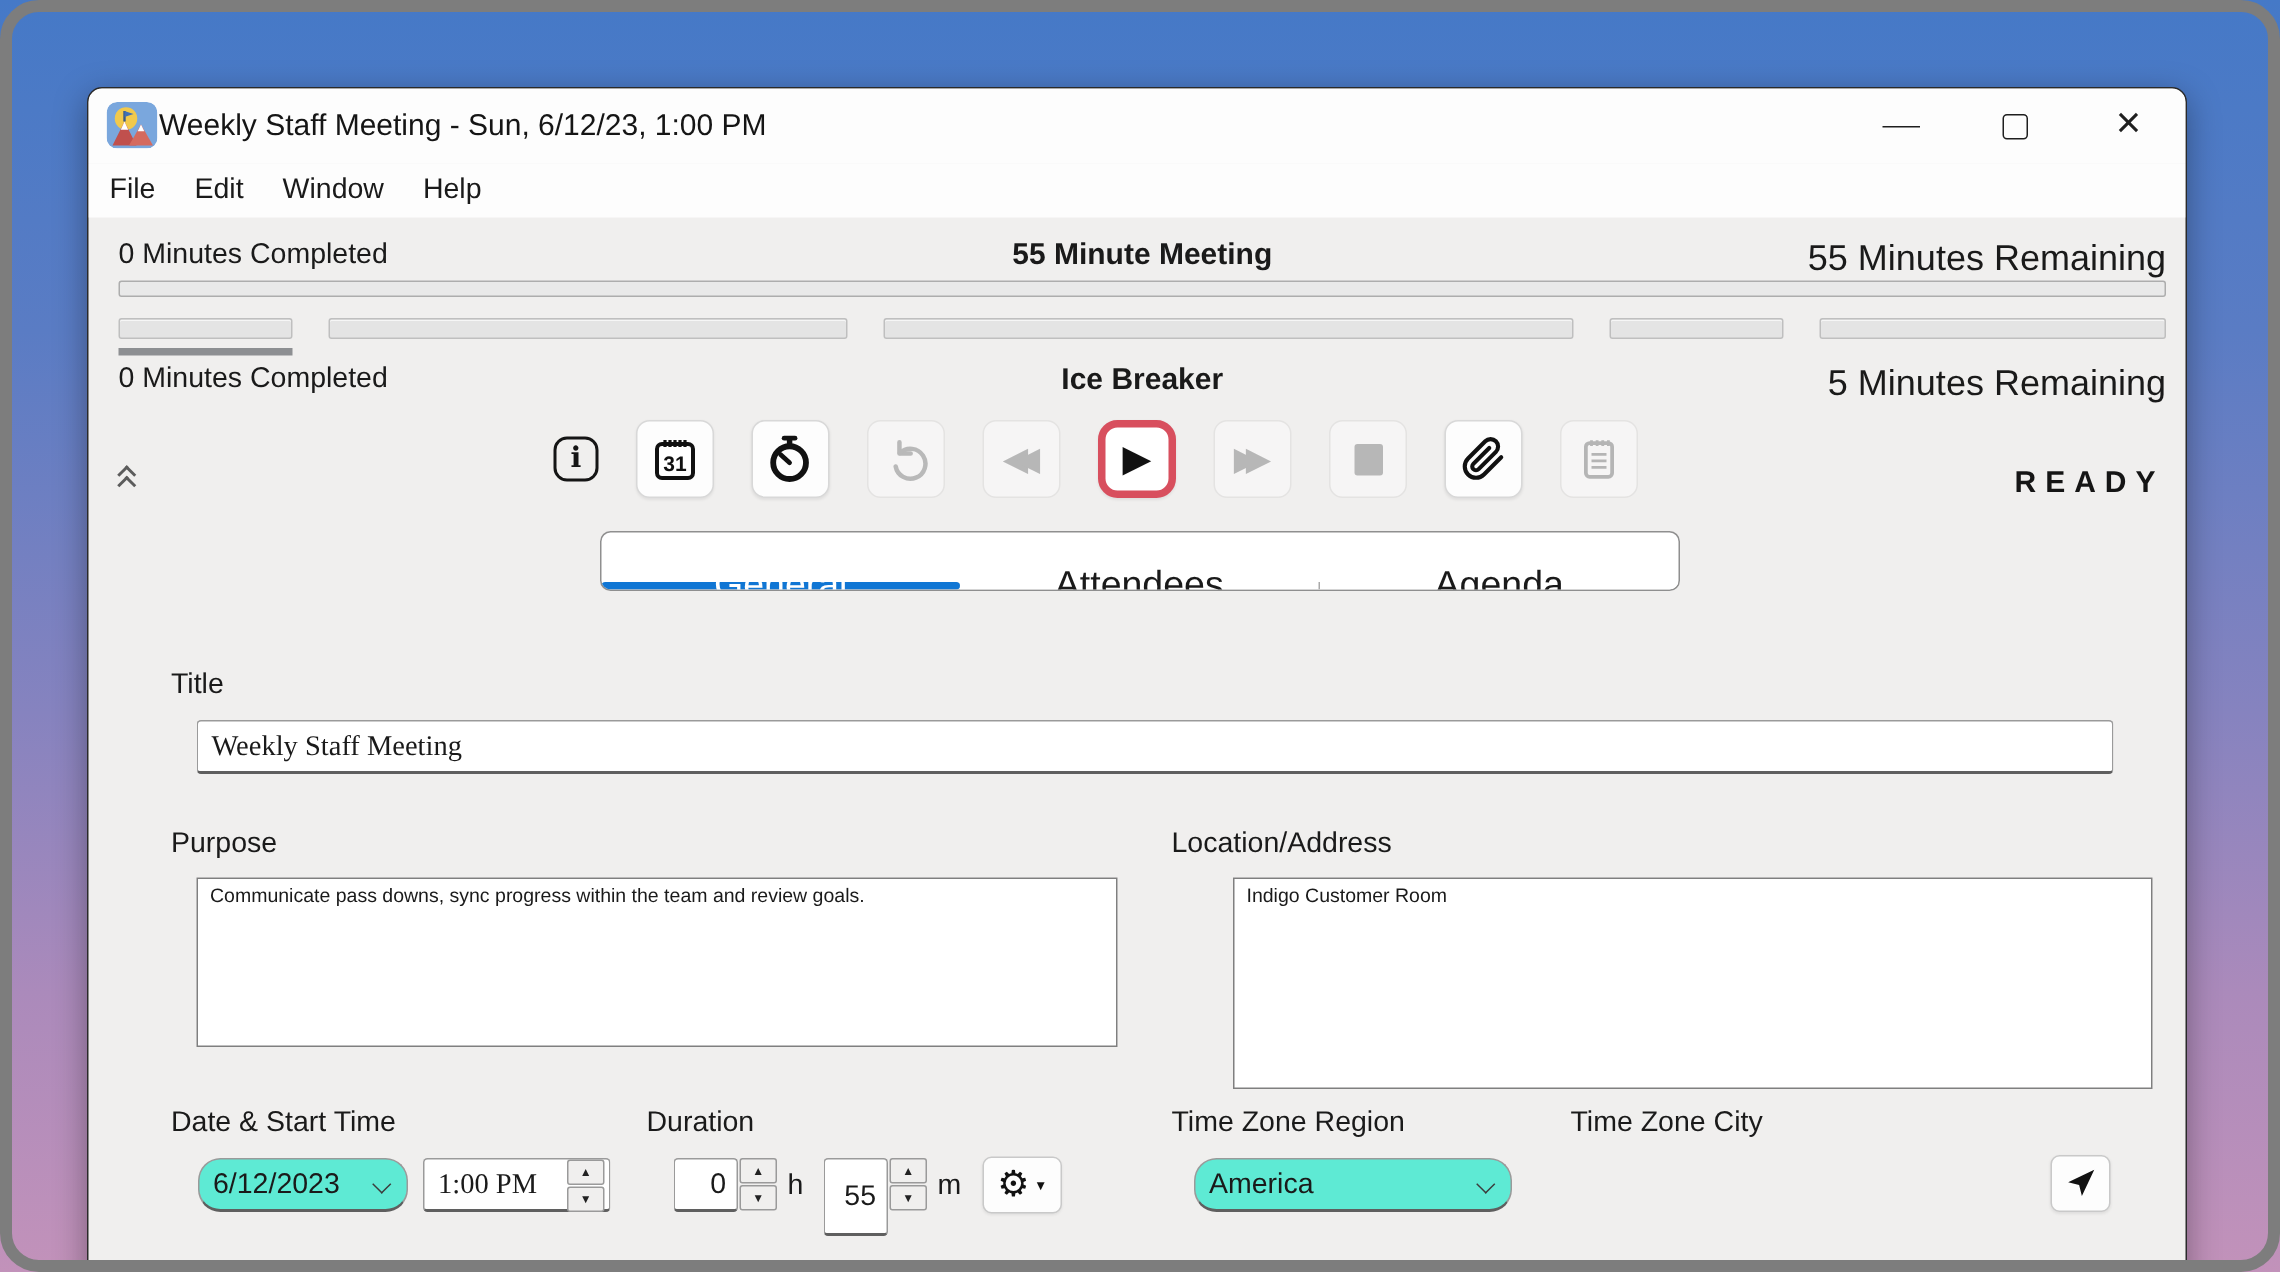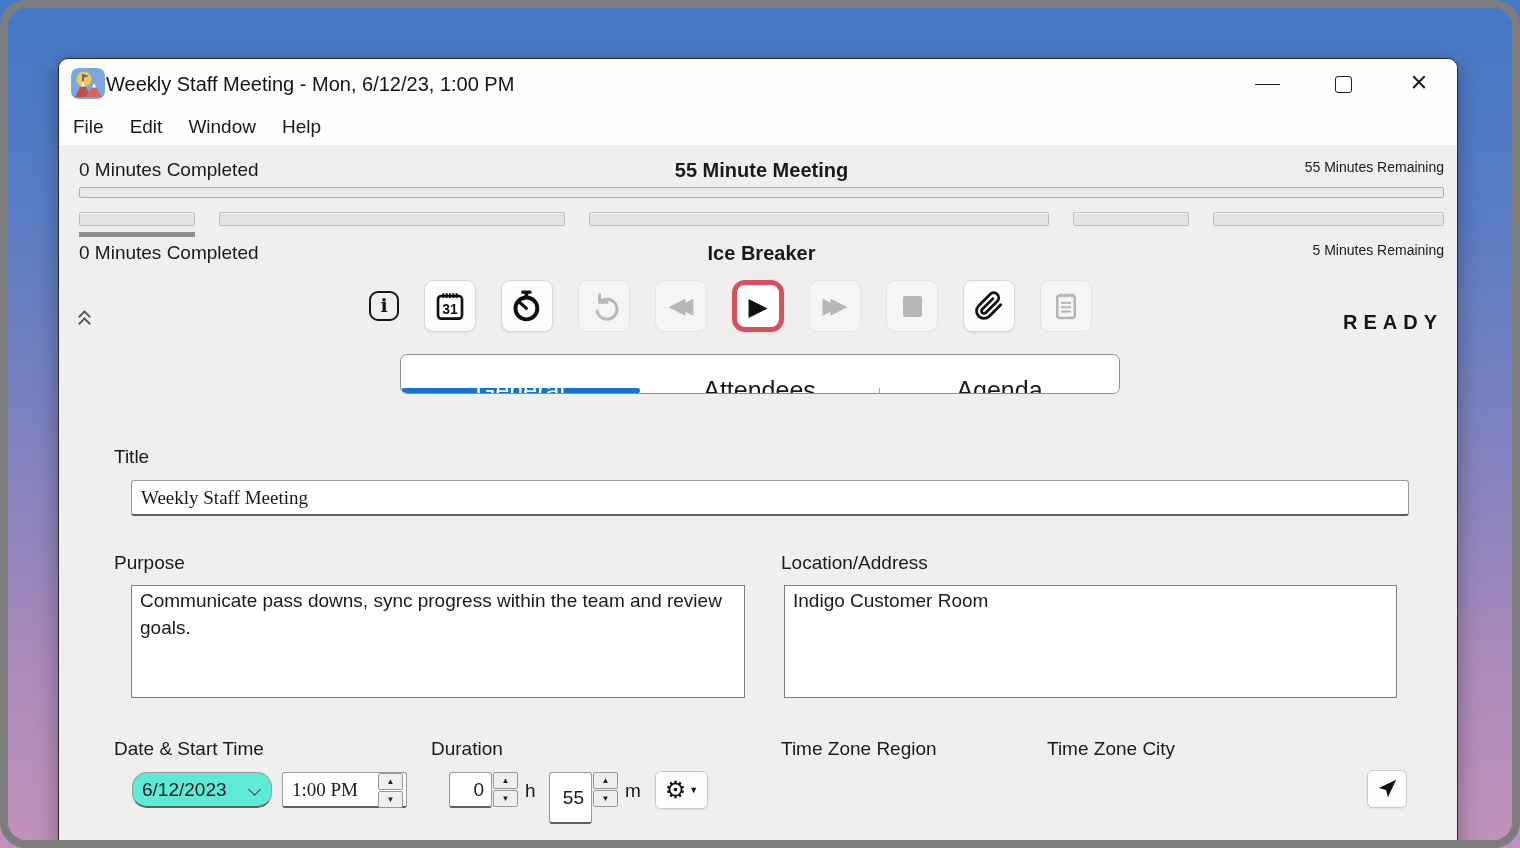--- a/index.html
+++ b/index.html
@@ -25,21 +25,21 @@
   .glyph-close { font-size:29px; font-weight:300; color:#1f1f1f; line-height:1; margin-top:-4px; }
 
   
   .menubar { position:absolute; left:0; top:50px; width:100%; height:36px; background:#fdfdfd; display:flex; align-items:center; padding-left:14px; gap:26px; }
   .menu-item { font-size:19px; color:#1a1a1a; }
 
   
   .prog-row { position:absolute; left:20px; width:1365px; height:24px; }
   .prog-row .pl { position:absolute; left:0; top:0; font-size:19px; }
   .prog-row .pc { position:absolute; left:50%; transform:translateX(-50%); top:0; font-size:20px; font-weight:bold; white-space:nowrap; }
-  .prog-row .pr { position:absolute; right:0; top:0; font-size:14px; }
+  .prog-row .pr { position:absolute; right:0; top:0; font-size:24px; }
   .row1 { top:100px; } .row2 { top:183px; }
 
   .main-bar { position:absolute; left:20px; top:128px; width:1365px; height:11px; background:#e9e9e9; border:1px solid #adadad; border-radius:2px; }
   .segments { position:absolute; left:20px; top:153px; width:1365px; height:14px; display:flex; gap:24px; }
   .segment { position:relative; background:#e4e4e4; border:1px solid #bfbfbf; border-radius:2px; box-shadow:inset 0 1px 0 #f6f6f6; }
   .segment.current::after { content:""; position:absolute; left:-1px; right:-1px; bottom:-12px; height:5px; background:#8d8f92; }
 
   
   .collapse { position:absolute; left:20px; top:252px; width:14px; height:18px; cursor:pointer; }
   .collapse i { position:absolute; left:1px; width:9px; height:9px; border-left:2.2px solid #5c5c5c; border-top:2.2px solid #5c5c5c; transform:rotate(45deg); }
@@ -62,21 +62,21 @@
 
   
   .tabs { position:absolute; left:341px; top:295px; width:720px; height:40px; display:flex; border:1px solid #8f8f8f; border-radius:7px; background:#fff; overflow:hidden; }
   .tab { flex:1; display:flex; align-items:center; justify-content:center; font-size:25px; background:#fff; border-right:1px solid #a9a9a9;margin-top:33px; }
   .tab:last-child { border-right:none; }
   .tab.active { background:#1076d4; color:#fff; border-radius:6px; border-right:none; }
 
   
   .flabel { position:absolute; font-size:19px; color:#1a1a1a; white-space:nowrap; }
   .text-input { position:absolute; background:#fff; border:1px solid #9a9a9a; border-bottom:2px solid #5f5f5f; border-radius:3px; font-size:19px; padding:0 9px; display:flex; align-items:center;font-family:Liberation Serif, serif; }
-  .text-area { position:absolute; background:#fff; border:1px solid #7f7f7f; font-size:19px; line-height:1.42; padding:2px 8px; overflow:hidden; }
+  .text-area { position:absolute; background:#fff; border:1px solid #7f7f7f; font-size:13px; line-height:1.42; padding:2px 8px; overflow:hidden; }
 
   .select { position:absolute; background:#5eead4; border:1px solid #9a9a9a; border-bottom:2px solid #5f5f5f; border-radius:15px; font-size:19px; padding:0 30px 0 9px; display:flex; align-items:center; }
   .select .chev { position:absolute; right:12px; top:12px; width:9px; height:9px; border-right:1.6px solid #3c3c3c; border-bottom:1.6px solid #3c3c3c; transform:rotate(45deg); }
 
   .spin-col { position:absolute; width:25px; display:flex; flex-direction:column; gap:1px; }
   .spin-btn { height:17px; background:#f0efee; border:1px solid #9a9a9a; border-radius:2px; display:flex; align-items:center; justify-content:center; font-size:8px; color:#222; line-height:1; }
 
   .num-input { position:absolute; background:#fff; border:1px solid #9a9a9a; border-bottom:2px solid #5f5f5f; border-radius:3px; font-size:19px; display:flex; align-items:center; justify-content:flex-end; padding-right:7px; }
   .unit { position:absolute; font-size:19px; }
 
@@ -99,21 +99,21 @@
           <rect x="0" y="0" width="34" height="31" rx="7" fill="#7aa7dd"></rect>
           <circle cx="13" cy="11" r="7.5" fill="#f2c94c"></circle>
           <polygon points="4,29 12,13 20,29" fill="#c0504d"></polygon>
           <polygon points="12,13 9.5,18.5 14.5,18.5" fill="#ffffff"></polygon>
           <polygon points="15,29 23,15 31,29" fill="#d46a5f"></polygon>
           <polygon points="23,15 20.8,19.5 25.2,19.5" fill="#ffffff"></polygon>
           <line x1="12" y1="13" x2="12" y2="6" stroke="#3b5a86" stroke-width="1.6"></line>
           <polygon points="12,6 18,8 12,10" fill="#3f6fb5"></polygon>
         </svg>
       </span>
-      <span class="win-title">Weekly Staff Meeting - Mon, 6/12/23, 1:00 PM</span>
+      <span class="win-title">Weekly Staff Meeting - Sun, 6/12/23, 1:00 PM</span>
       <div class="win-controls">
         <div class="win-btn">
             <span class="glyph-min"></span>
           </div>
         <div class="win-btn">
             <span class="glyph-max"></span>
           </div>
         <div class="win-btn">
             <span class="glyph-close">×</span>
           </div>
@@ -248,21 +248,21 @@
 
     <span class="flabel" style="left:55px; top:387px;">Title</span>
     <div class="text-input" style="left:72px; top:421px; width:1278px; height:36px;">
       <span>Weekly Staff Meeting</span>
     </div>
 
     <span class="flabel" style="left:55px; top:493px;">Purpose</span>
     <div class="text-area" style="left:72px; top:526px; width:614px; height:113px;">Communicate pass downs, sync progress within the team and review goals.</div>
 
     <span class="flabel" style="left:722px; top:493px;">Location/Address</span>
-    <div class="text-area" style="left:725px; top:526px; width:613px; height:113px;">Indigo Customer Room</div>
+    <div class="text-area" style="left:763px; top:526px; width:613px; height:141px;">Indigo Customer Room</div>
 
     <span class="flabel" style="left:55px; top:679px;">Date &amp; Start Time</span>
     <span class="flabel" style="left:372px; top:679px;">Duration</span>
     <span class="flabel" style="left:722px; top:679px;">Time Zone Region</span>
     <span class="flabel" style="left:988px; top:679px;">Time Zone City</span>
 
     <div class="select" style="left:73px; top:713px; width:140px; height:36px;">
       <span>6/12/2023</span>
       <span class="chev"></span>
     </div>
@@ -291,20 +291,24 @@
       <div class="spin-btn">▲</div>
       <div class="spin-btn">▼</div>
     </div>
     <span class="unit" style="left:566px; top:721px;">m</span>
 
     <div class="icon-btn" style="left:596px; top:712px; width:53px; height:38px;">
       <span class="gear-glyph">⚙</span>
       <span class="dd-arrow">▼</span>
     </div>
 
+    <div class="select" style="left:737px; top:713px; width:212px; height:36px;">
+      <span>America</span>
+      <span class="chev"></span>
+    </div>
 
 
     <div class="icon-btn" style="left:1308px; top:711px; width:40px; height:38px;">
       <svg width="22" height="22" viewBox="0 0 24 24">
         <polygon points="3,11 22,2 13,21 11,13" fill="#111"></polygon>
       </svg>
     </div>
 
     <div class="partial-circle"></div>
 

